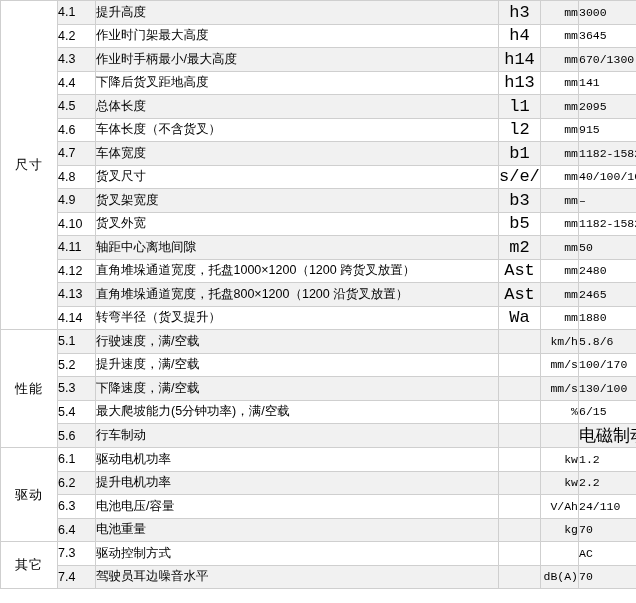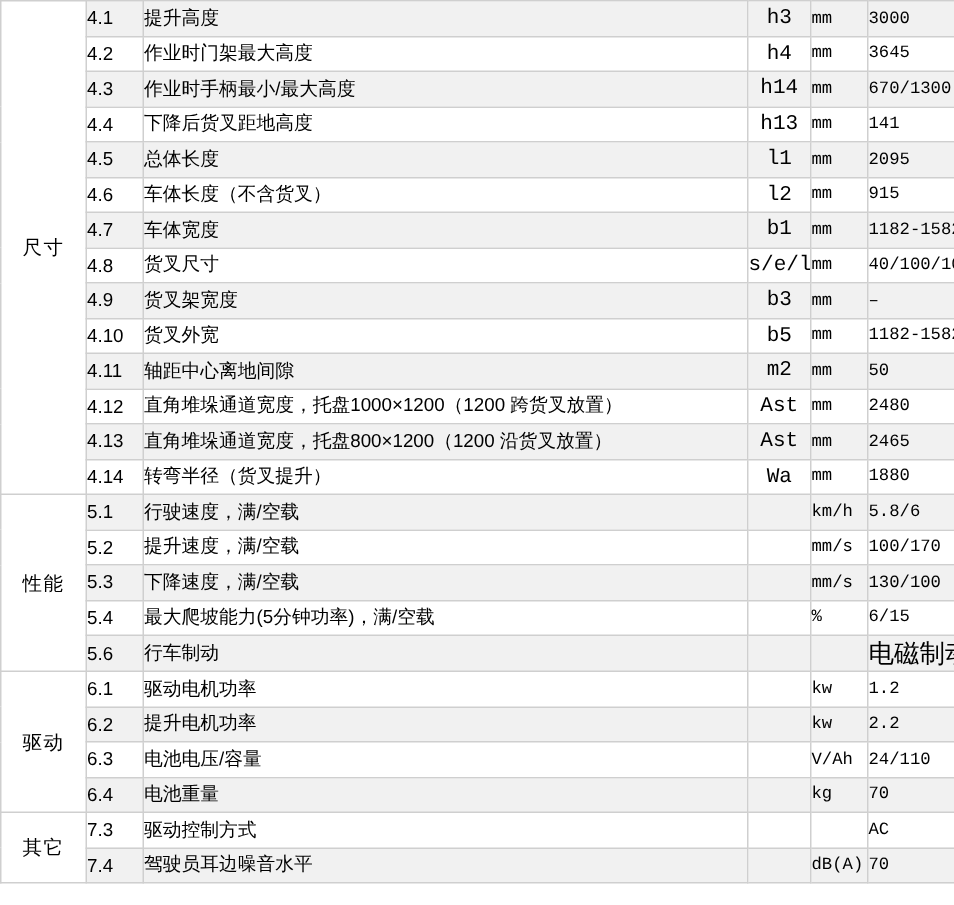--- a/index.html
+++ b/index.html
@@ -54,26 +54,26 @@
     vertical-align: middle;
     padding-left: 9px;
     font-size: 12.5px;
     white-space: nowrap;
     overflow: hidden;
   }
   td.sym {
     text-align: center;
     vertical-align: middle;
     font-family: "Liberation Mono", "DejaVu Sans Mono", monospace;
-    font-size: 14px;
+    font-size: 17px;
     overflow: hidden;
     white-space: nowrap;
   }
   td.unit {
-    text-align: left;
+    text-align: right;
     vertical-align: middle;
     font-family: "Liberation Mono", "DejaVu Sans Mono", monospace;
     font-size: 11.5px;
     white-space: nowrap;
   }
   td.val {
     text-align: left;
     vertical-align: middle;
     font-family: "Liberation Mono", "DejaVu Sans Mono", monospace;
     font-size: 11.5px;

